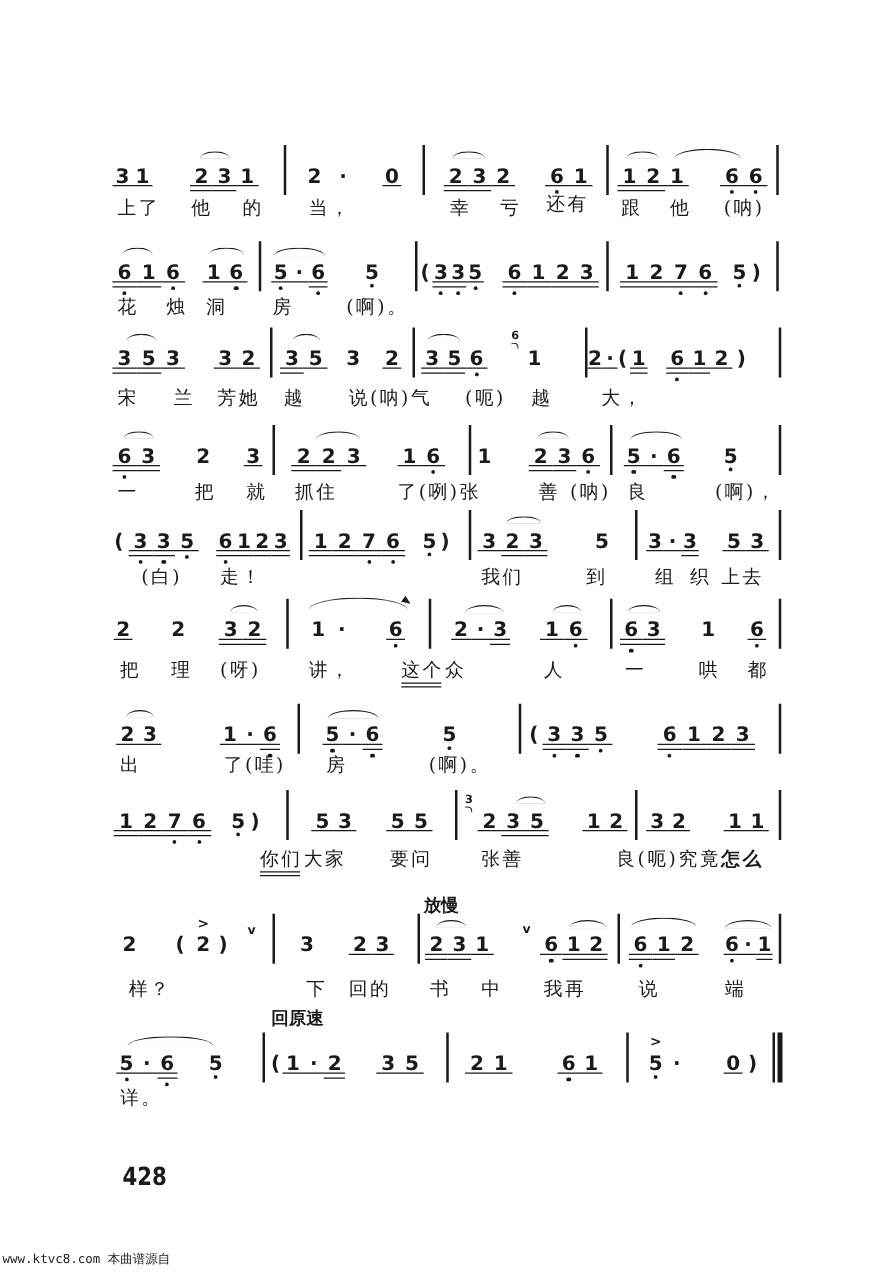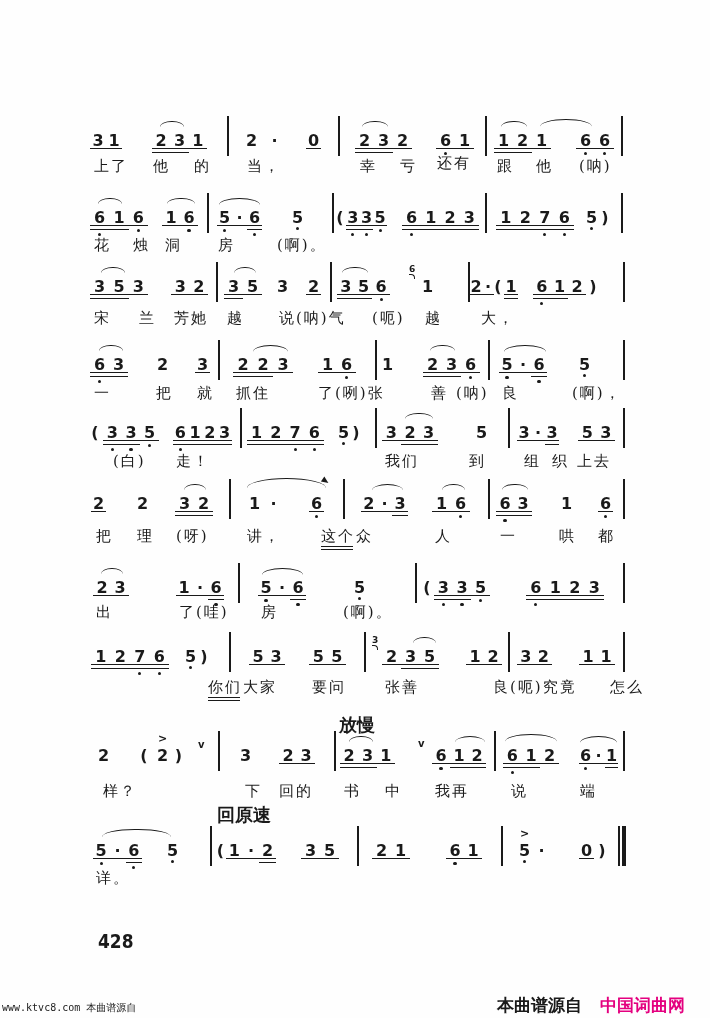--- a/index.html
+++ b/index.html
@@ -17,21 +17,21 @@
   .slur{position:absolute;height:8px;box-sizing:border-box;border-top:1.6px solid #1a1a1a;border-radius:50% 50% 0 0 / 100% 100% 0 0;}
   .slur.arrow{height:10px;}
   .slur.arrow::after{content:"";position:absolute;right:-3px;top:-1px;width:0;height:0;border-left:7px solid #1a1a1a;border-top:3px solid transparent;border-bottom:3px solid transparent;transform:rotate(35deg);}
   .ly{position:absolute;font-family:"DejaVu Serif",serif;font-size:15px;line-height:15px;letter-spacing:2px;white-space:nowrap;}
   .ly.ul2::after{content:"";position:absolute;left:0;right:2px;top:17px;height:1.3px;background:#1a1a1a;box-shadow:0 3px 0 #1a1a1a;}
   .mark{position:absolute;font-weight:bold;line-height:10px;font-family:"DejaVu Sans",sans-serif;}
   .mark.accent{font-size:11px;}
   .mark.breath{font-size:10px;}
   .mark.grace{font-size:9px;}
   .mark.grace::after{content:"";position:absolute;left:0;top:10px;width:5px;height:4px;border-top:1px solid #1a1a1a;border-right:1px solid #1a1a1a;border-radius:0 4px 0 0;}
-  .anno{position:absolute;font-family:"DejaVu Sans",sans-serif;font-weight:bold;font-size:18px;line-height:14px;white-space:nowrap;}
+  .anno{position:absolute;font-family:"DejaVu Sans",sans-serif;font-weight:bold;font-size:14px;line-height:14px;white-space:nowrap;}
   .pagenum{position:absolute;left:98px;top:930px;font-family:"DejaVu Sans",sans-serif;font-weight:bold;font-size:20px;line-height:22px;transform:scaleX(0.85);transform-origin:left top;}
   .foot-left{position:absolute;left:2px;top:1002px;font-family:"DejaVu Sans Mono",monospace;font-size:10px;line-height:12px;color:#222;white-space:nowrap;}
   .foot-right{position:absolute;left:497px;top:995px;font-family:"DejaVu Sans",sans-serif;font-weight:bold;font-size:17px;line-height:20px;white-space:nowrap;}
   .foot-right .brand{margin-left:18px;}
 </style>
 </head>
 <body>
 
 <div id="page">
   <div id="score">
@@ -463,21 +463,21 @@
         <div class="bar" style="left: 364px; top: 632px;"></div>
         <div class="bar" style="left: 508px; top: 632px;"></div>
         <div class="bar" style="left: 623px; top: 632px;"></div>
         <div class="slur" style="left: 413px; width: 23px; height: 6.15px; top: 637px; border-top-color: rgb(26, 26, 26);"></div>
         <span class="mark grace" style="left: 372px; top: 635px;">3</span>
         <span class="ly ul2" style="left: 208px; top: 680px;">你们</span>
         <span class="ly" style="left: 243px; top: 680px;">大家</span>
         <span class="ly" style="left: 312px; top: 680px;">要问</span>
         <span class="ly" style="left: 385px; top: 680px;">张善</span>
         <span class="ly" style="left: 493px; top: 680px;">良(呃)究竟</span>
-        <span class="ly" style="left: 610px; top: 680px;">怎么</span>
+        <span class="ly" style="left: 577px; top: 680px; font-weight: bold;">怎么</span>
       </div>
       <div>
         <div class="anno" style="left: 339px; top: 718px;">放慢</div>
         <div class="g" style="left: 96px; top: 748px; width: 15px;">
           <span class="nc u0">2</span>
         </div>
         <div class="g" style="left: 140px; top: 748px; width: 8px;">
           <span class="nc u0">(</span>
         </div>
         <div class="g" style="left: 155px; top: 748px; width: 15px;">
@@ -583,16 +583,13 @@
         <div class="slur" style="left: 102px; width: 69px; height: 8.45px; top: 829px; border-top-color: rgb(26, 26, 26);"></div>
         <span class="mark accent" style="left: 520px; top: 829px;">&gt;</span>
         <span class="ly" style="left: 96px; top: 871px;">详。</span>
       </div>
     </div>
 
   <div class="pagenum">428</div>
 
   <div class="foot-left">www.ktvc8.com 本曲谱源自</div>
 
-  <div class="foot-right">
-    <span>本曲谱源自</span><span class="brand" style="color: rgb(228, 0, 127);">中国词曲网</span>
-  </div>
 </div>
 
 </body></html>

